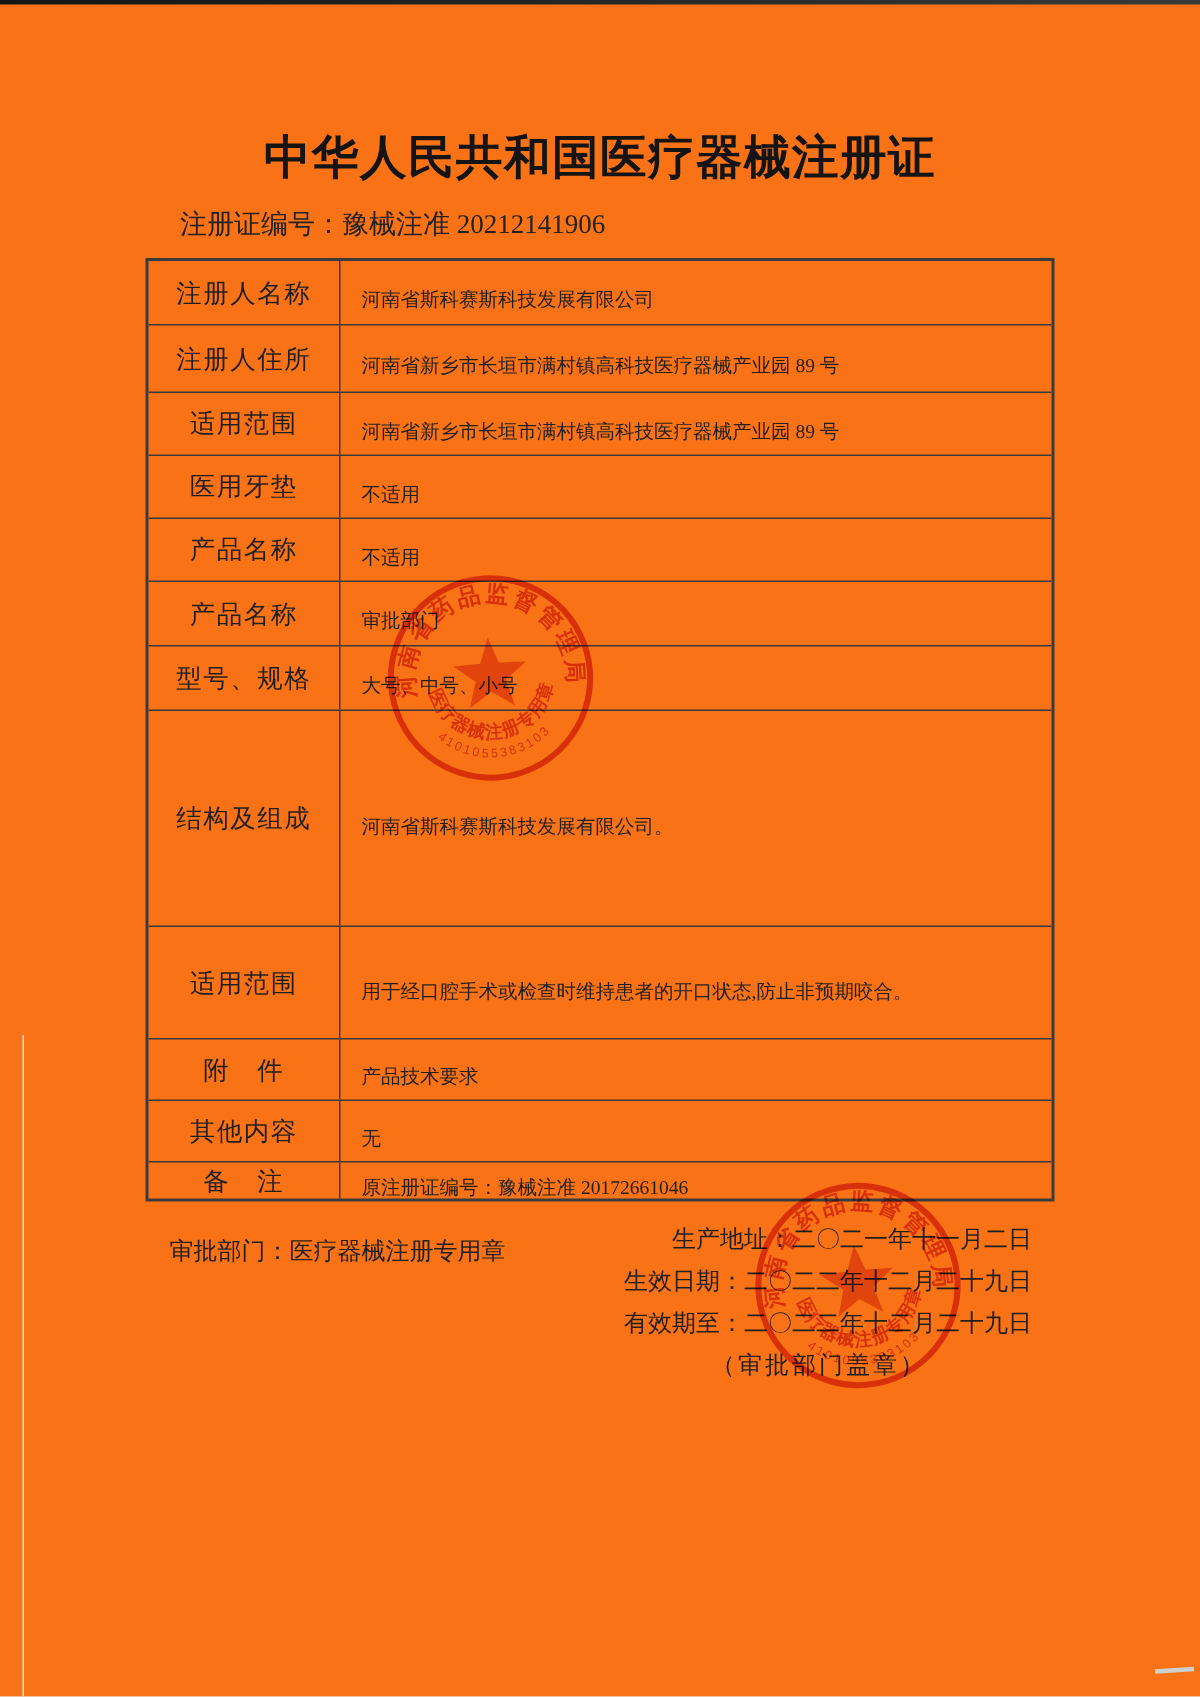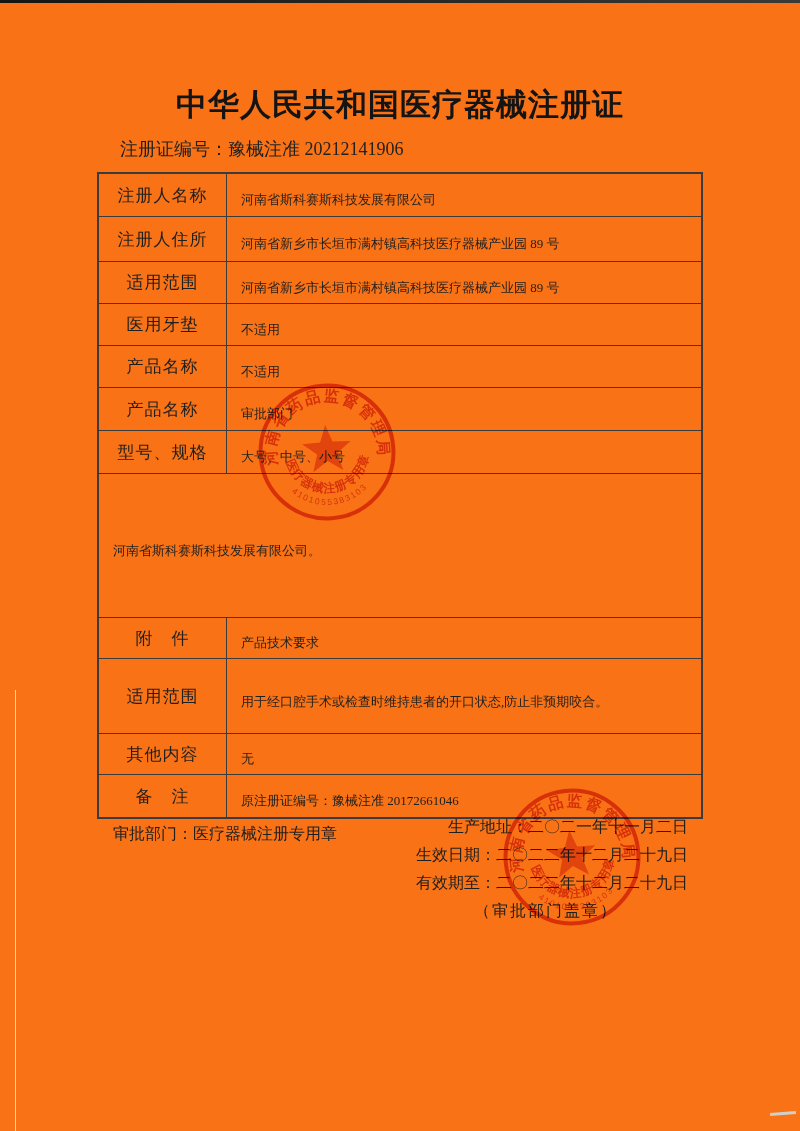--- a/index.html
+++ b/index.html
@@ -84,35 +84,36 @@
     </div>
     <div class="t-row" style="height:43px">
       <div class="t-label">产品名称</div>
       <div class="t-value">审批部门</div>
     </div>
     <div class="t-row" style="height:43px">
       <div class="t-label">型号、规格</div>
       <div class="t-value">大号、中号、小号</div>
     </div>
     <div class="t-row" style="height:144px">
+      <div class="t-label">结构及组成</div>
       <div class="t-value">河南省斯科赛斯科技发展有限公司。</div>
-    </div>
-    <div class="t-row" style="height:41px">
-      <div class="t-label">附　件</div>
-      <div class="t-value">产品技术要求</div>
     </div>
     <div class="t-row" style="height:75px">
       <div class="t-label">适用范围</div>
       <div class="t-value" style="line-height:33px">用于经口腔手术或检查时维持患者的开口状态,防止非预期咬合。</div>
     </div>
     <div class="t-row" style="height:41px">
+      <div class="t-label">附　件</div>
+      <div class="t-value">产品技术要求</div>
+    </div>
+    <div class="t-row" style="height:41px">
       <div class="t-label">其他内容</div>
       <div class="t-value">无</div>
     </div>
-    <div class="t-row" style="height:43px">
+    <div class="t-row" style="height:25px">
       <div class="t-label">备　注</div>
       <div class="t-value">原注册证编号：豫械注准 20172661046</div>
     </div>
   </div>
 
   <div class="dept-line">审批部门：医疗器械注册专用章</div>
 
   <div class="date-block">
     <div>生产地址：二〇二一年十一月二日</div>
     <div>生效日期：二〇二二年十二月二十九日</div>

